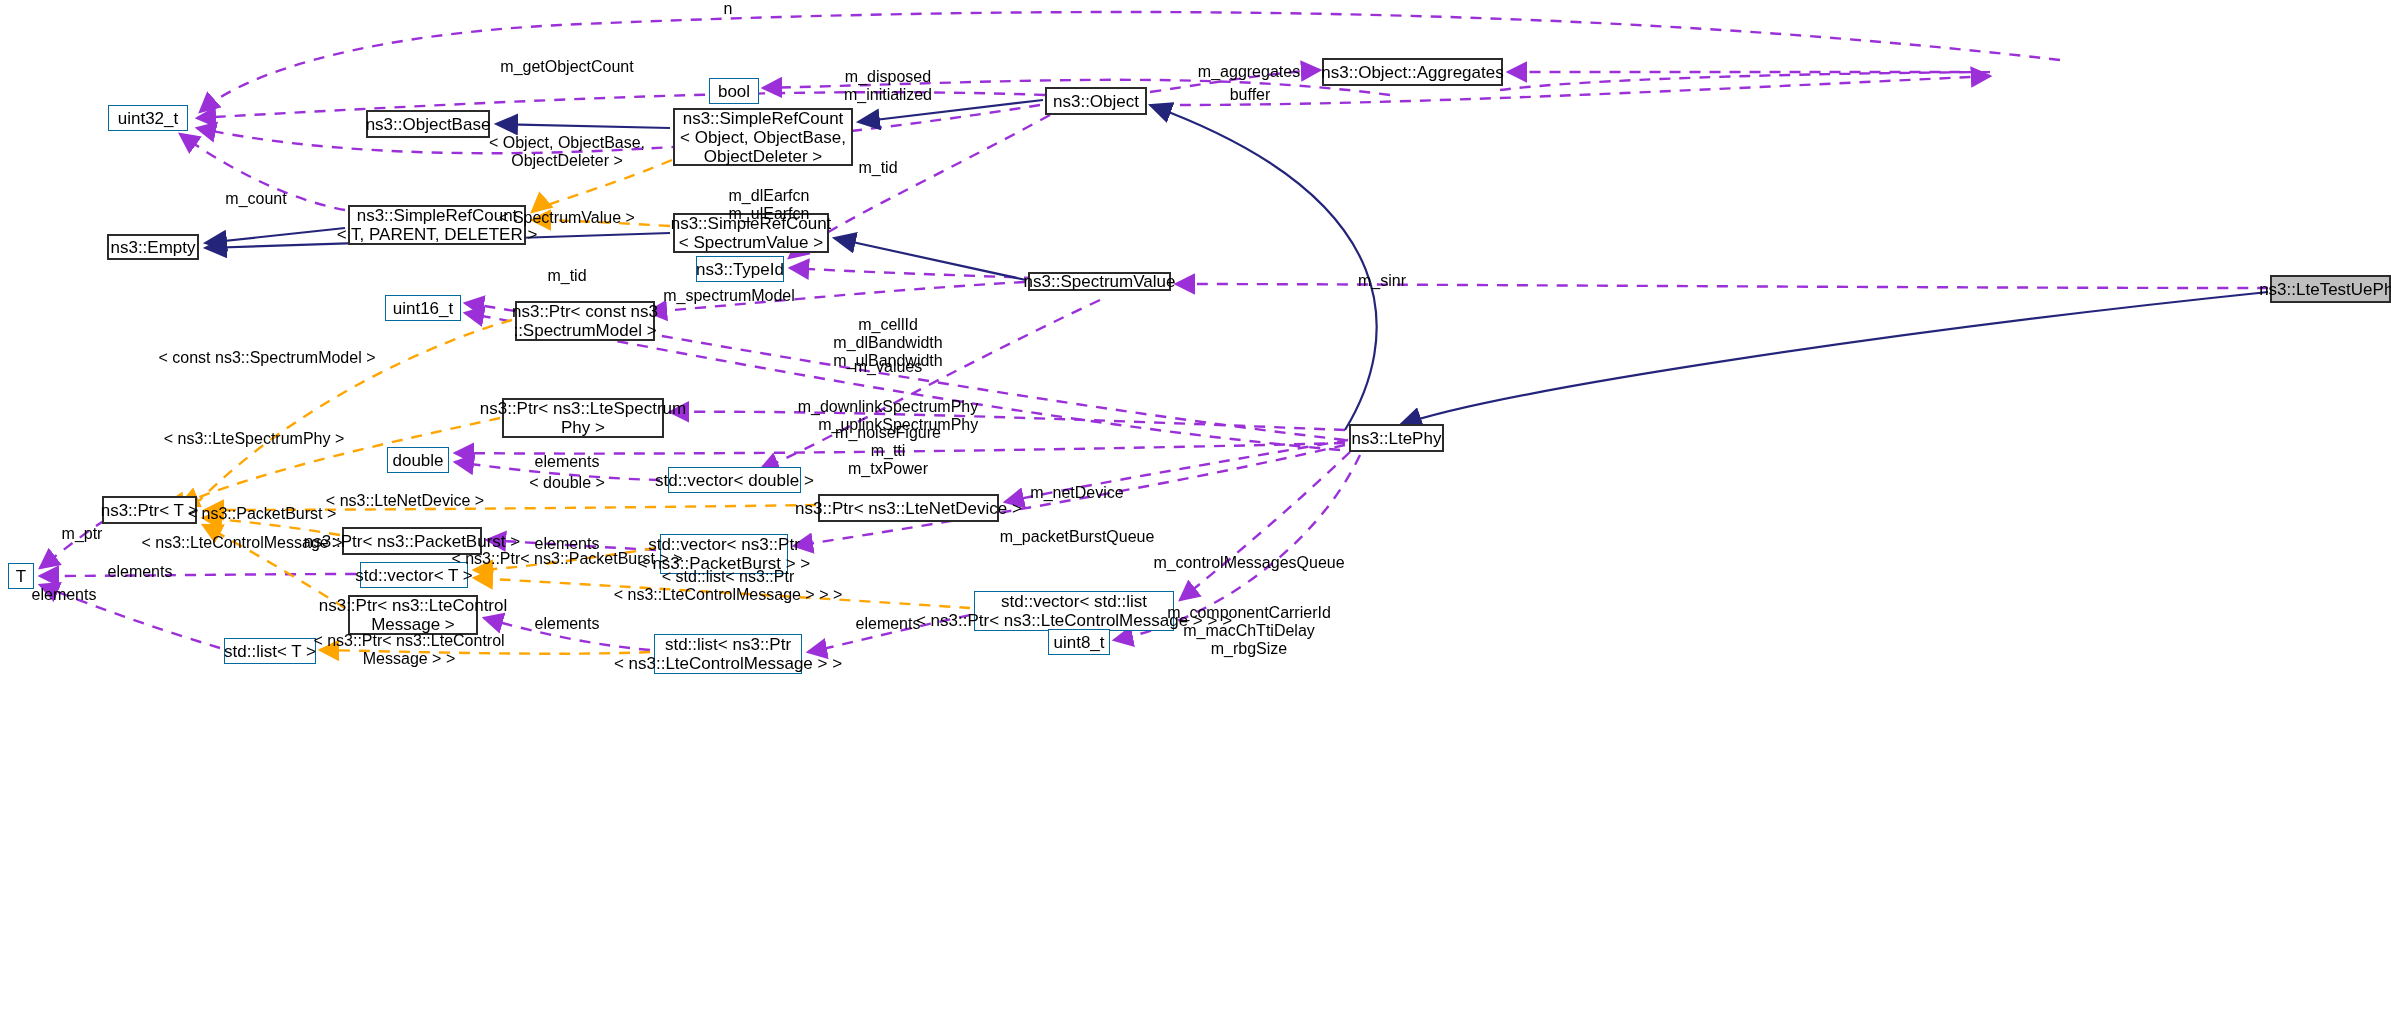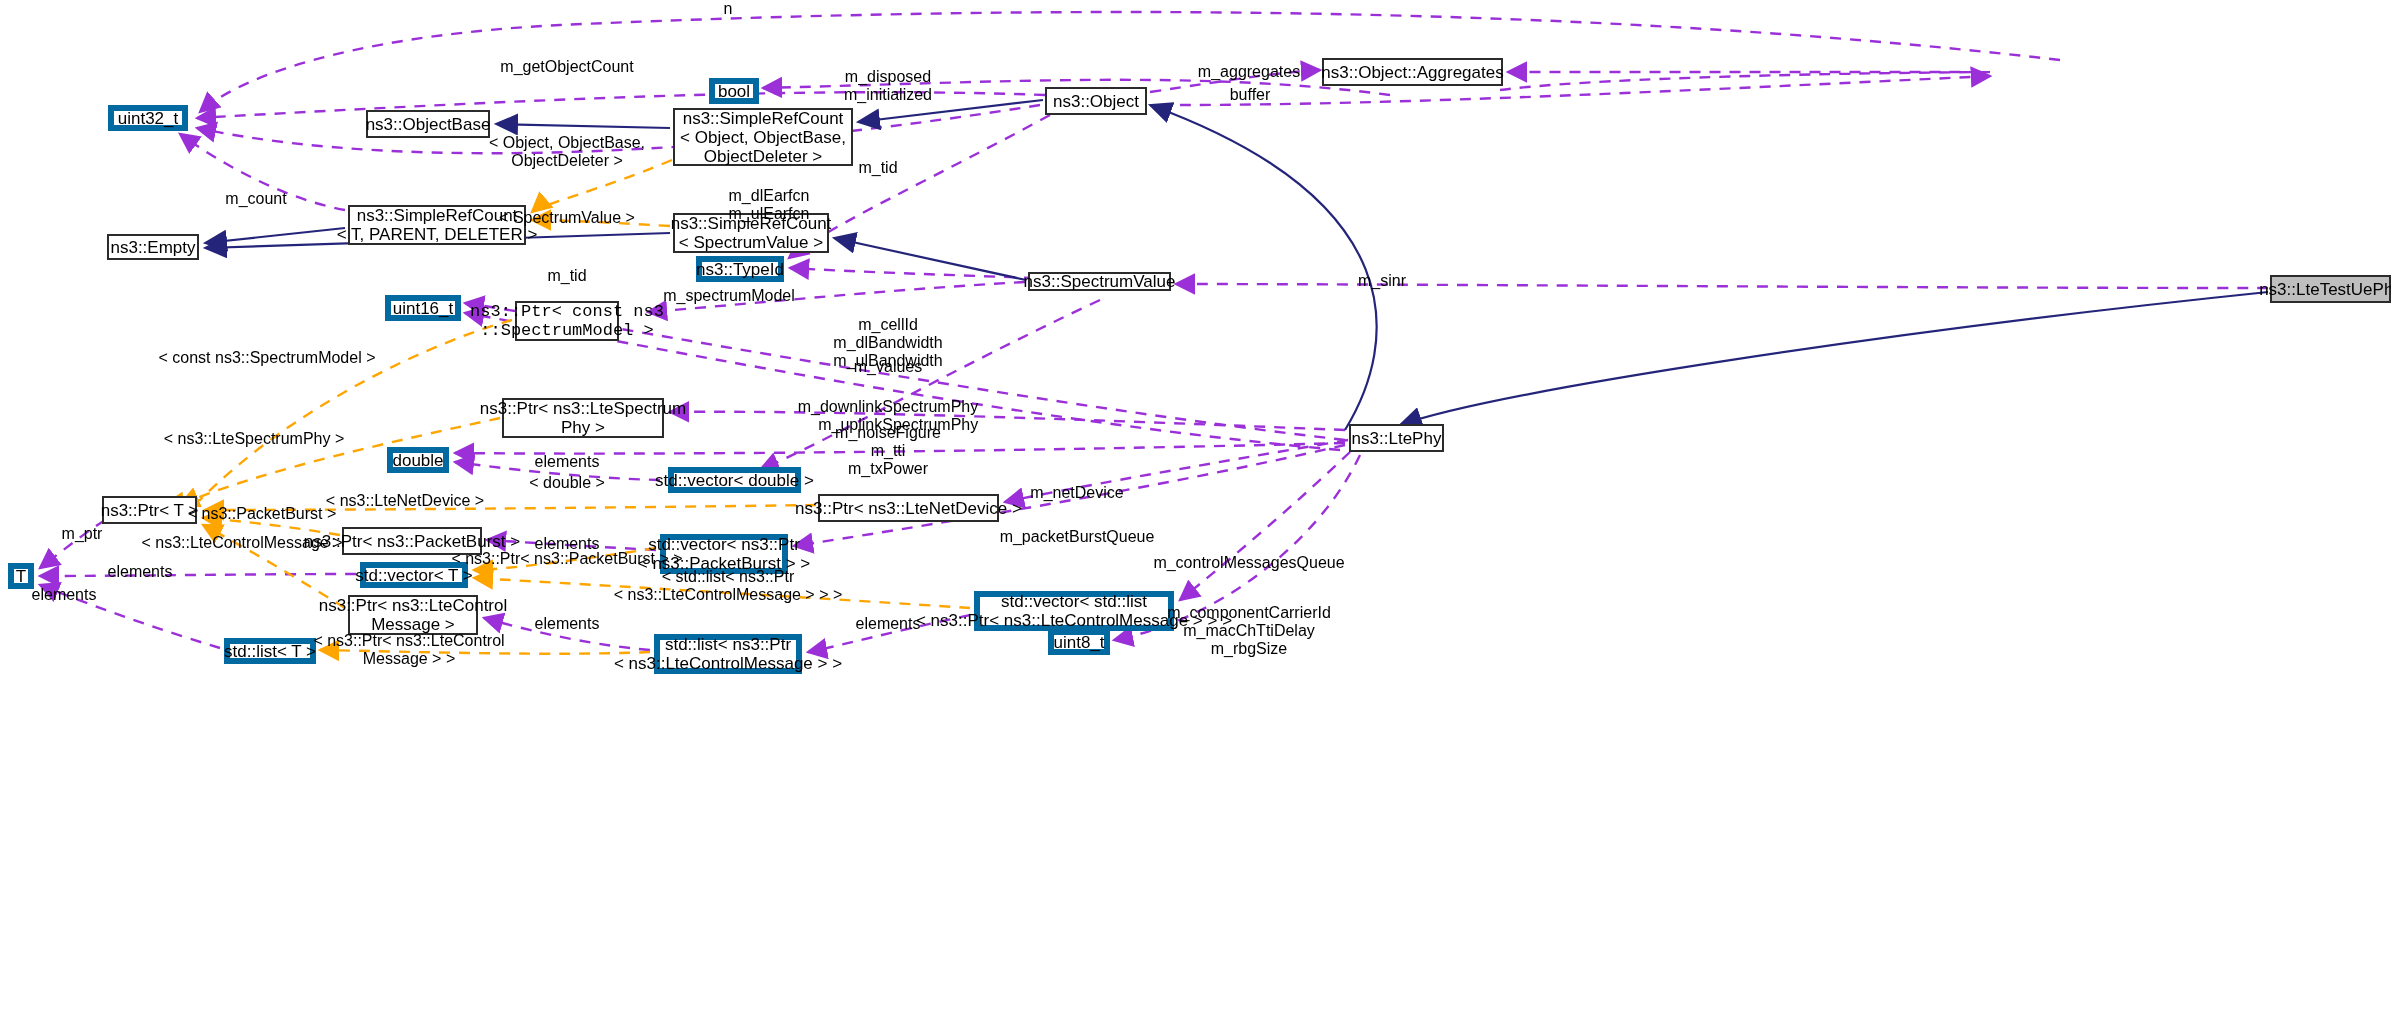--- a/index.html
+++ b/index.html
@@ -17,21 +17,21 @@
     font-size:17px;
     line-height:19px;
     color:#000000;
     background:#ffffff;
     white-space:pre;
     padding:2px 6px;
   }
   
   .node.cls{border:2px solid #2b2b2b;}
   
-  .node.plain{border:6px solid #0369a1;}
+  .node.plain{border:1px solid #0369a1;}
   
   .node.focus{border:2px solid #2b2b2b;background:#bfbfbf;}
 
   .elabel{
     position:absolute;
     font-size:16px;
     line-height:18px;
     color:#000000;
     white-space:pre;
     text-align:center;
@@ -142,21 +142,21 @@
   <div class="node cls" style="left:1322px;top:58px;width:181px;height:28px;">ns3::Object::Aggregates</div>
   <div class="node cls" style="left:348px;top:205px;width:178px;height:40px;">ns3::SimpleRefCount
 &lt; T, PARENT, DELETER &gt;</div>
   <div class="node cls" style="left:107px;top:234px;width:92px;height:26px;">ns3::Empty</div>
   <div class="node cls" style="left:673px;top:213px;width:156px;height:40px;">ns3::SimpleRefCount
 &lt; SpectrumValue &gt;</div>
   <div class="node plain" style="left:696px;top:256px;width:88px;height:26px;">ns3::TypeId</div>
   <div class="node cls" style="left:1028px;top:272px;width:143px;height:19px;">ns3::SpectrumValue</div>
   <div class="node focus" style="left:2270px;top:275px;width:121px;height:28px;">ns3::LteTestUePhy</div>
   <div class="node plain" style="left:385px;top:295px;width:76px;height:26px;">uint16_t</div>
-  <div class="node cls" style="left:515px;top:301px;width:104px;height:40px;font-family:Liberation Mono, monospace;">ns3::Ptr&lt; const ns3
+  <div class="node cls" style="left:515px;top:301px;width:140px;height:40px;">ns3::Ptr&lt; const ns3
 ::SpectrumModel &gt;</div>
   <div class="node cls" style="left:502px;top:398px;width:162px;height:40px;">ns3::Ptr&lt; ns3::LteSpectrum
 Phy &gt;</div>
   <div class="node cls" style="left:1349px;top:424px;width:95px;height:28px;">ns3::LtePhy</div>
   <div class="node plain" style="left:387px;top:447px;width:62px;height:26px;">double</div>
   <div class="node plain" style="left:668px;top:467px;width:133px;height:26px;">std::vector&lt; double &gt;</div>
   <div class="node cls" style="left:818px;top:494px;width:181px;height:28px;">ns3::Ptr&lt; ns3::LteNetDevice &gt;</div>
   <div class="node cls" style="left:102px;top:496px;width:95px;height:28px;">ns3::Ptr&lt; T &gt;</div>
   <div class="node cls" style="left:342px;top:527px;width:140px;height:28px;">ns3::Ptr&lt; ns3::PacketBurst &gt;</div>
   <div class="node plain" style="left:660px;top:534px;width:128px;height:40px;">std::vector&lt; ns3::Ptr

